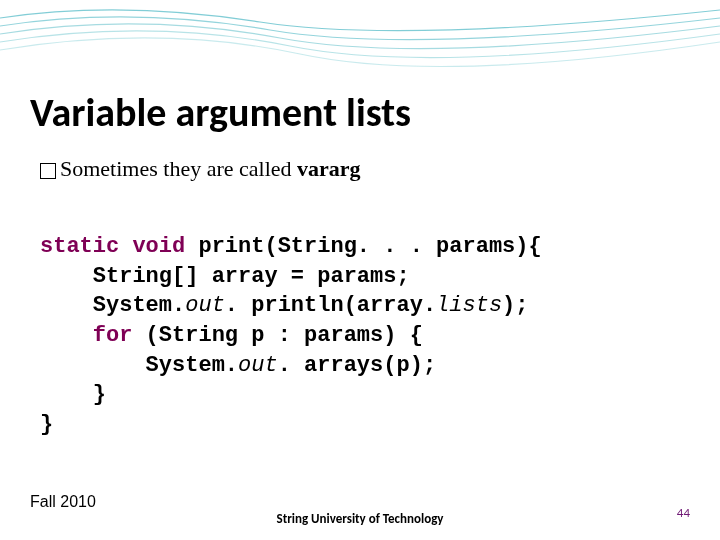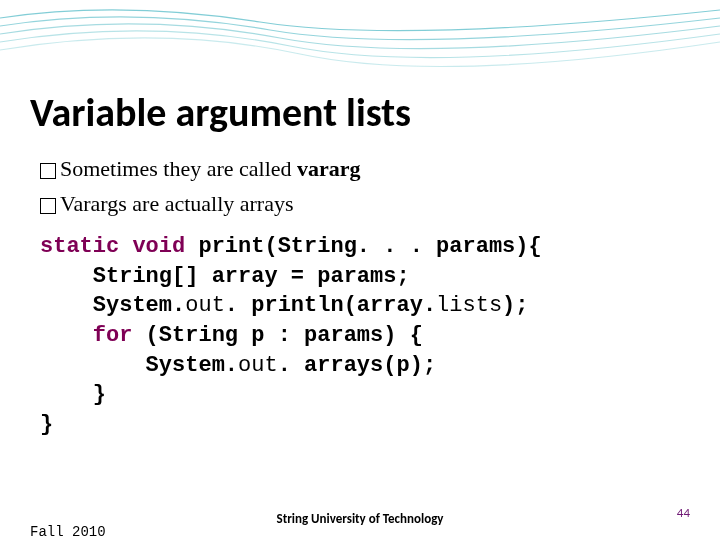--- a/index.html
+++ b/index.html
@@ -57,27 +57,27 @@
     top: 232px;
     left: 40px;
     background: #ffffff;
     font-family: Consolas, 'Courier New', monospace;
     font-size: 22px;
     line-height: 1.35;
     white-space: pre;
   }
   .kw { color: #7f0055; font-weight: bold; }
   .plainb { color: #000000; font-weight: bold; text-align: right; }
-  .static-ital { color: #000000; }
+  .static-ital { color: #000000; font-style: italic; }
   .footer-left {
     position: absolute;
-    bottom: 0;
+    bottom: 29px;
     left: 30px;
-    font-family: Liberation Mono, monospace;
-    font-size: 14px;
+    font-family: Liberation Sans, sans-serif;
+    font-size: 16px;
     color: #000;
   }
   .footer-center {
     position: absolute;
     bottom: 14px;
     left: 50%;
     transform: translateX(-50%);
     font-family: Calibri, sans-serif;
     font-size: 13px;
     color: #000;
@@ -105,24 +105,20 @@
 
 <h1 class="title">Variable argument lists</h1>
 
 <div class="bullets">
   <div class="bullet-line">
     <span class="square-bullet"></span>
     <span>
       <span>Sometimes they are called </span><span class="bold">vararg</span>
     </span>
   </div>
-  <div class="bullet-line">
-    <span class="square-bullet"></span>
-    <span>Varargs are actually arrays</span>
-  </div>
 </div>
 
 <div class="code-block"><span class="kw">static</span><span class="kw"> void</span><span class="plainb"> print(String. . . params){</span>
 <span class="plainb">    String[] array = params;</span>
 <span class="plainb">    System.</span><span class="static-ital">out</span><span class="plainb">. println(array.</span><span class="static-ital">lists</span><span class="plainb">);</span>
 <span class="kw">    for</span><span class="plainb"> (String p : params) {</span>
 <span class="plainb">        System.</span><span class="static-ital">out</span><span class="plainb">. arrays(p);</span>
 <span class="plainb">    }</span>
 <span class="plainb">}</span></div>
 

